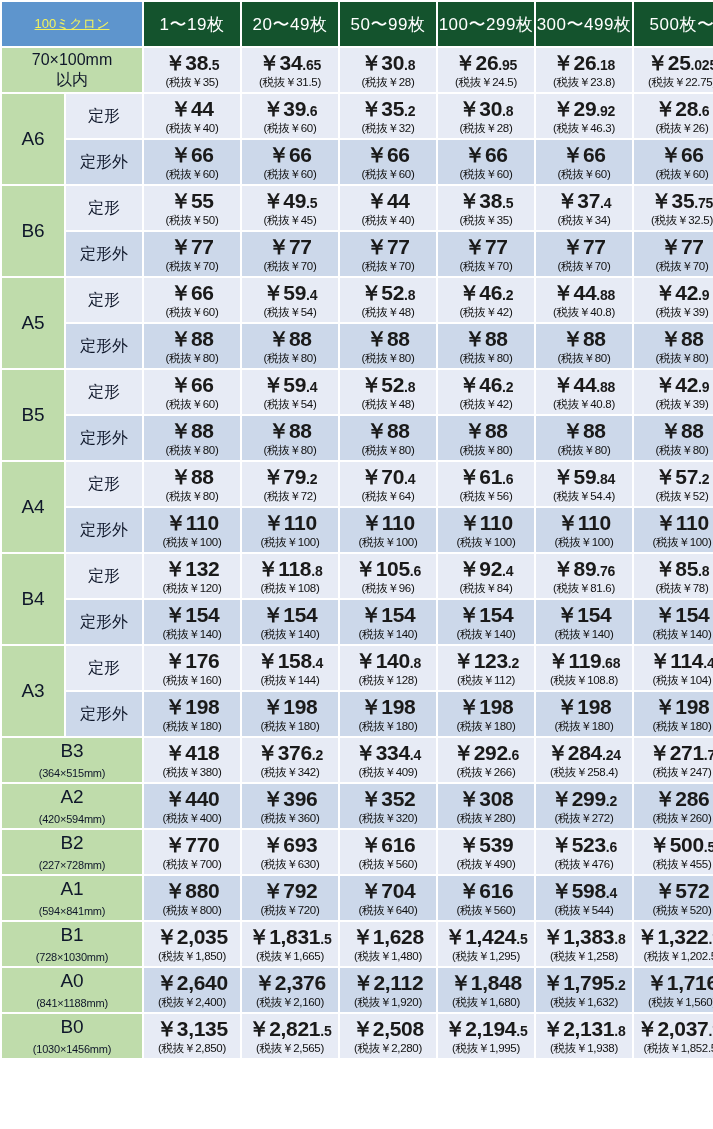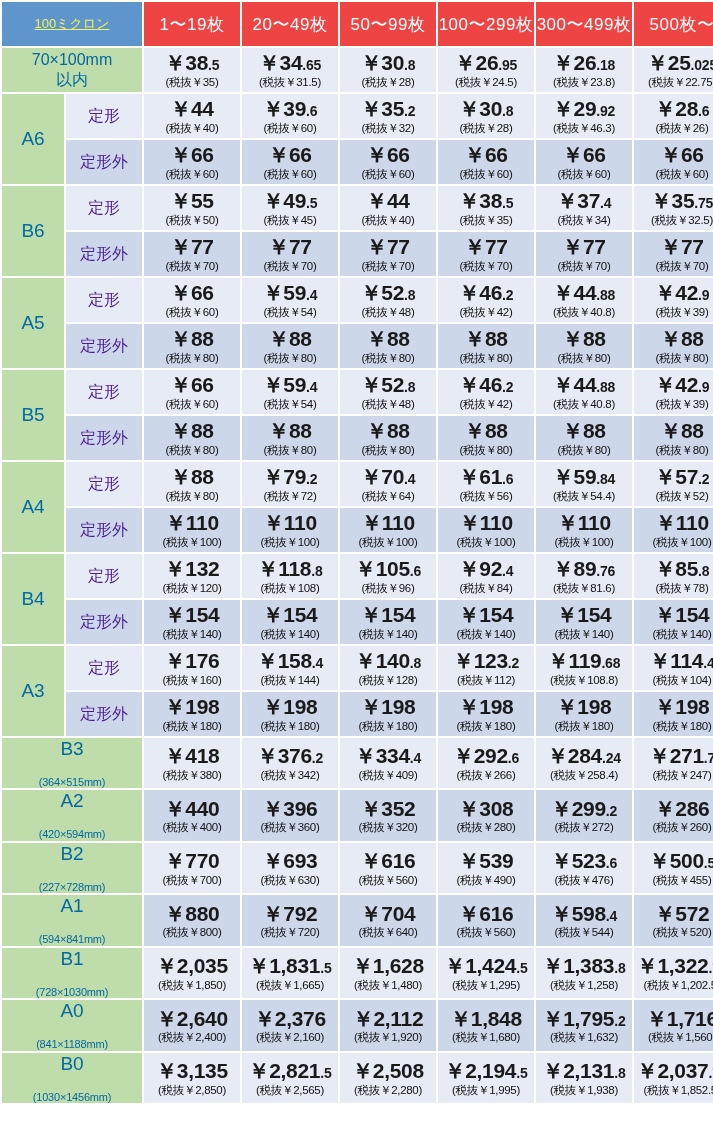--- a/index.html
+++ b/index.html
@@ -26,61 +26,61 @@
   #price-table td, #price-table th {
     padding: 0;
     margin: 0;
     text-align: center;
     vertical-align: middle;
     font-weight: normal;
   }
 
   
   .hdr {
-    background: #ef4444;
+    background: #14532d;
     color: #ffffff;
     height: 44px;
     font-size: 17px;
     font-weight: bold;
     letter-spacing: 0.5px;
   }
   .hdr-micron {
     background: #5e95cd;
     color: #f2f25c;
     font-size: 13px;
     font-weight: bold;
     height: 44px;
     text-decoration: underline;
   }
 
   
   .lbl-green {
     background: #bfdcab;
     font-size: 19px;
     font-weight: bold;
-    color: #0369a1;
+    color: #0f172a;
     line-height: 1.15;
   }
   .lbl-green .sub {
     display: block;
     font-size: 11px;
     font-weight: normal;
     letter-spacing: -0.2px;
-    margin-top: 16px;
+    margin-top: 5px;
   }
   .lbl-green.two-line {
     font-size: 16px;
     font-weight: bold;
     line-height: 1.25;
   }
 
   
   .sub-lbl {
     font-size: 16px;
-    color: #4c1d95;
+    color: #0f172a;
     height: 44px;
   }
 
   
   .price {
     height: 44px;
     line-height: 1.08;
   }
   .price .main {
     display: block;

